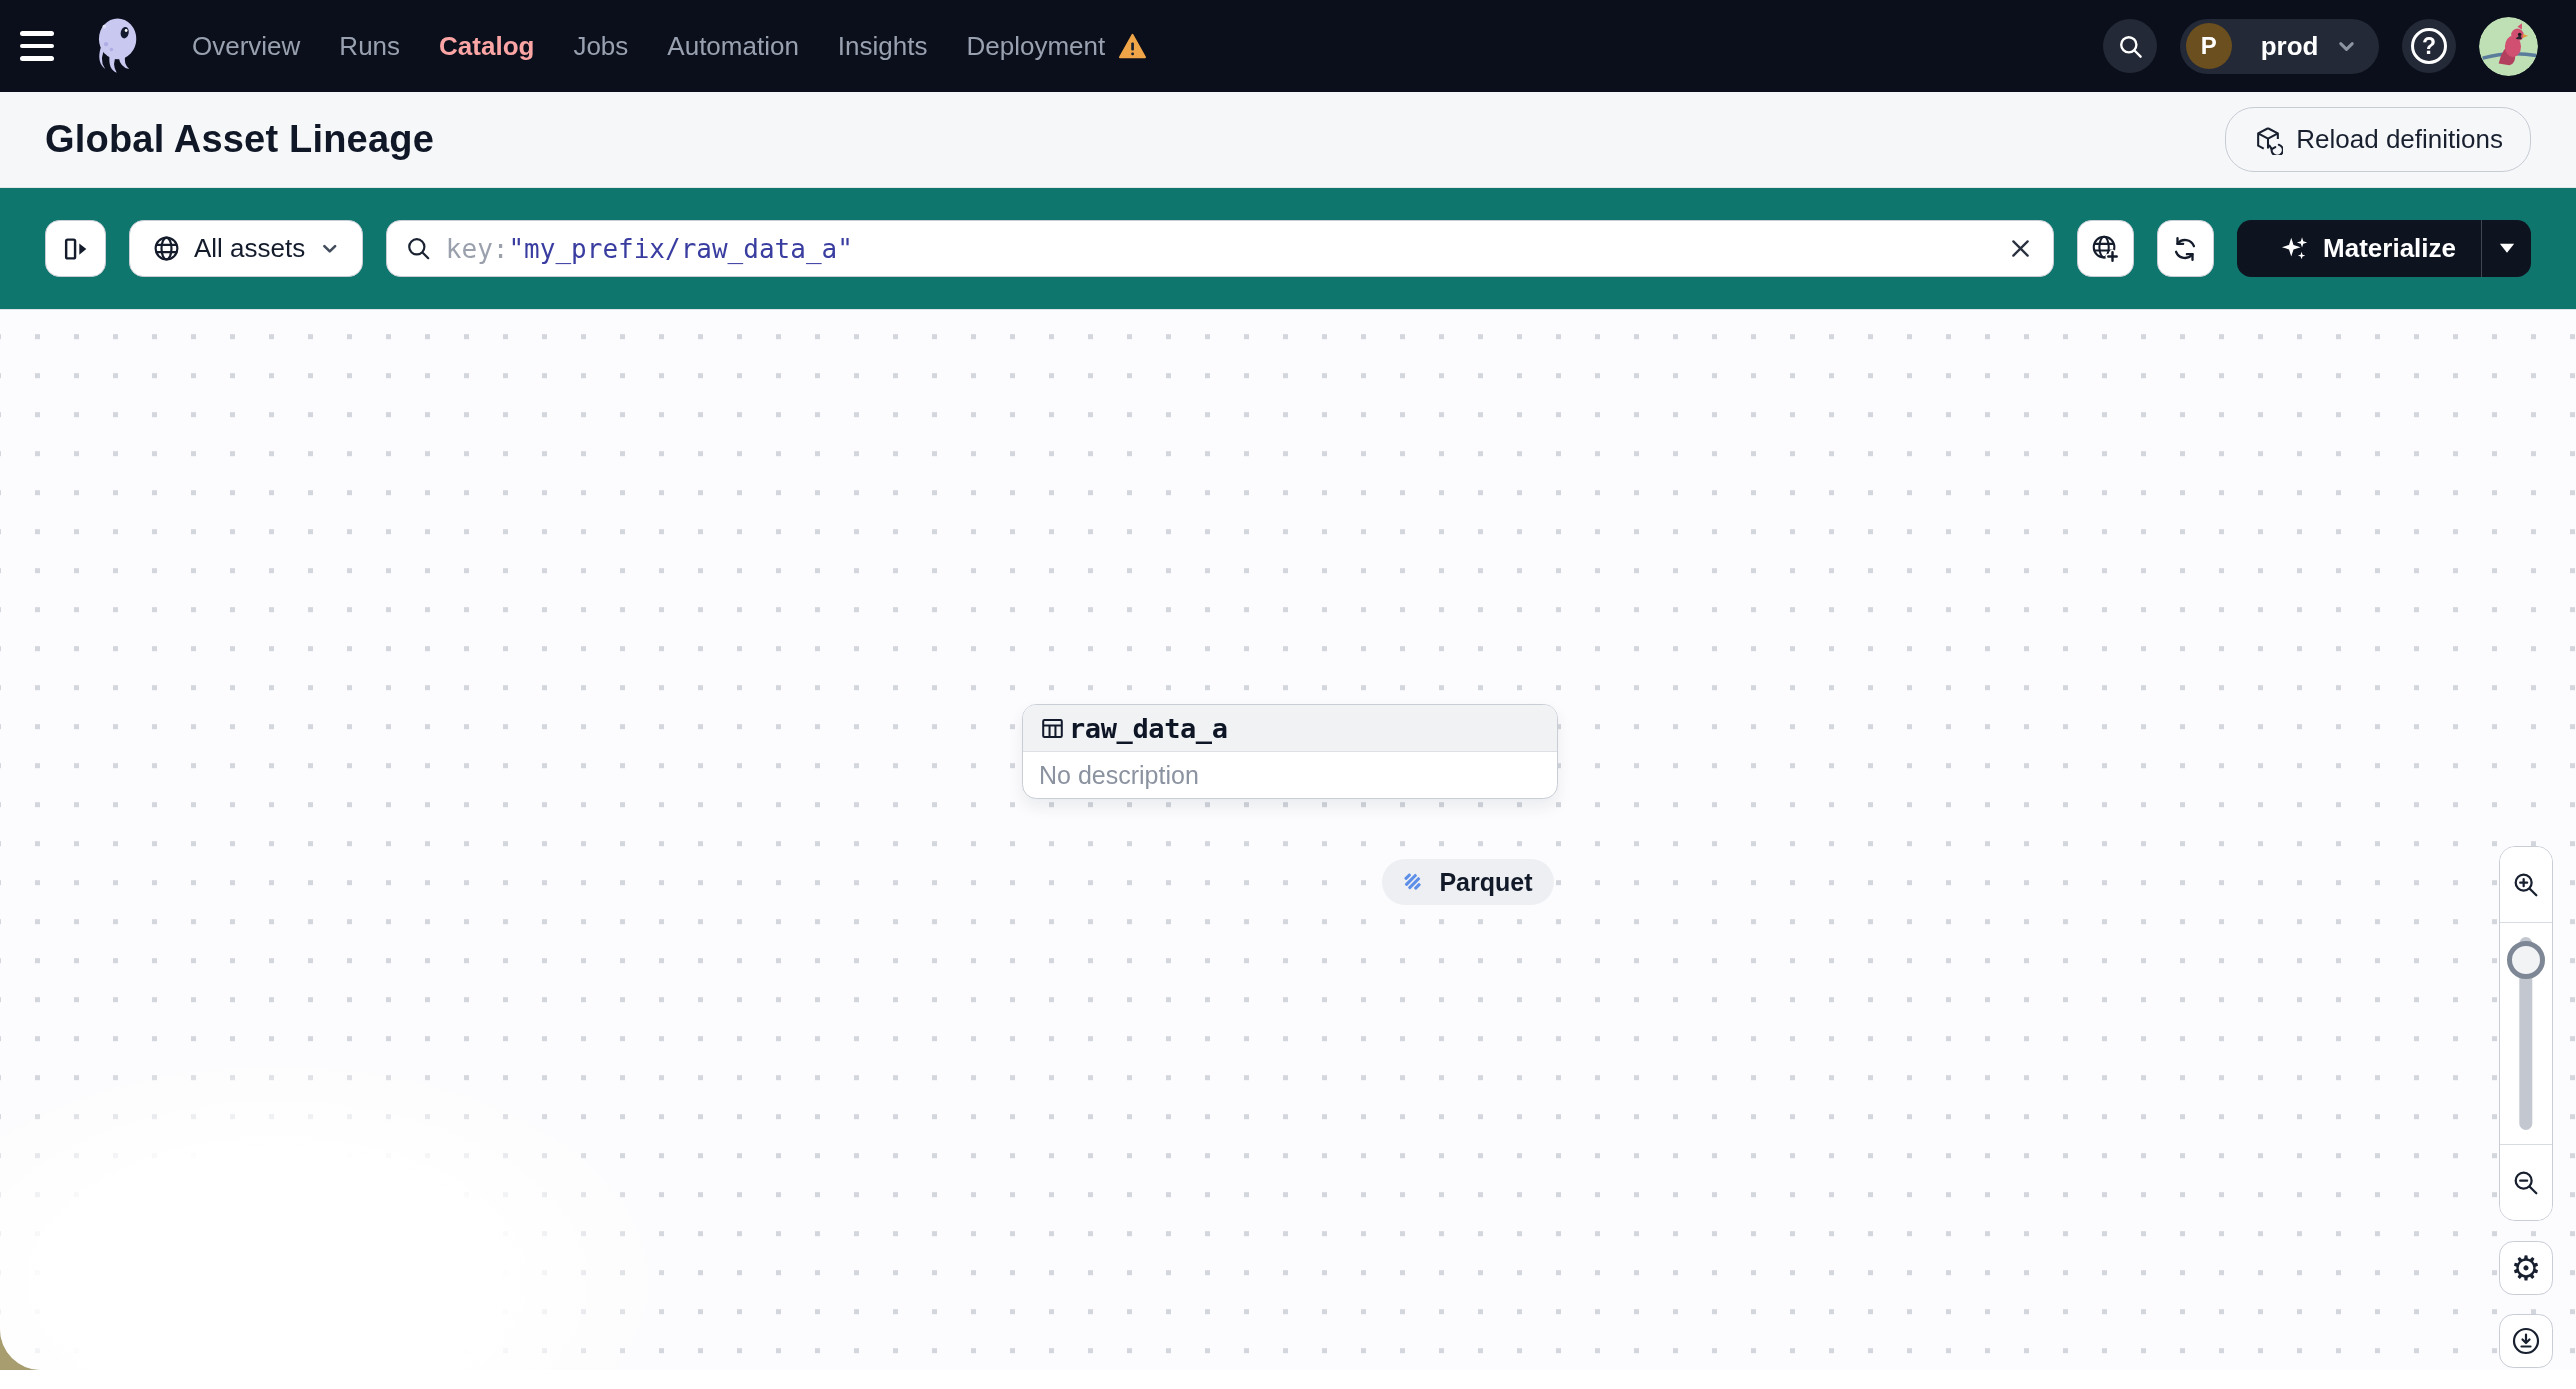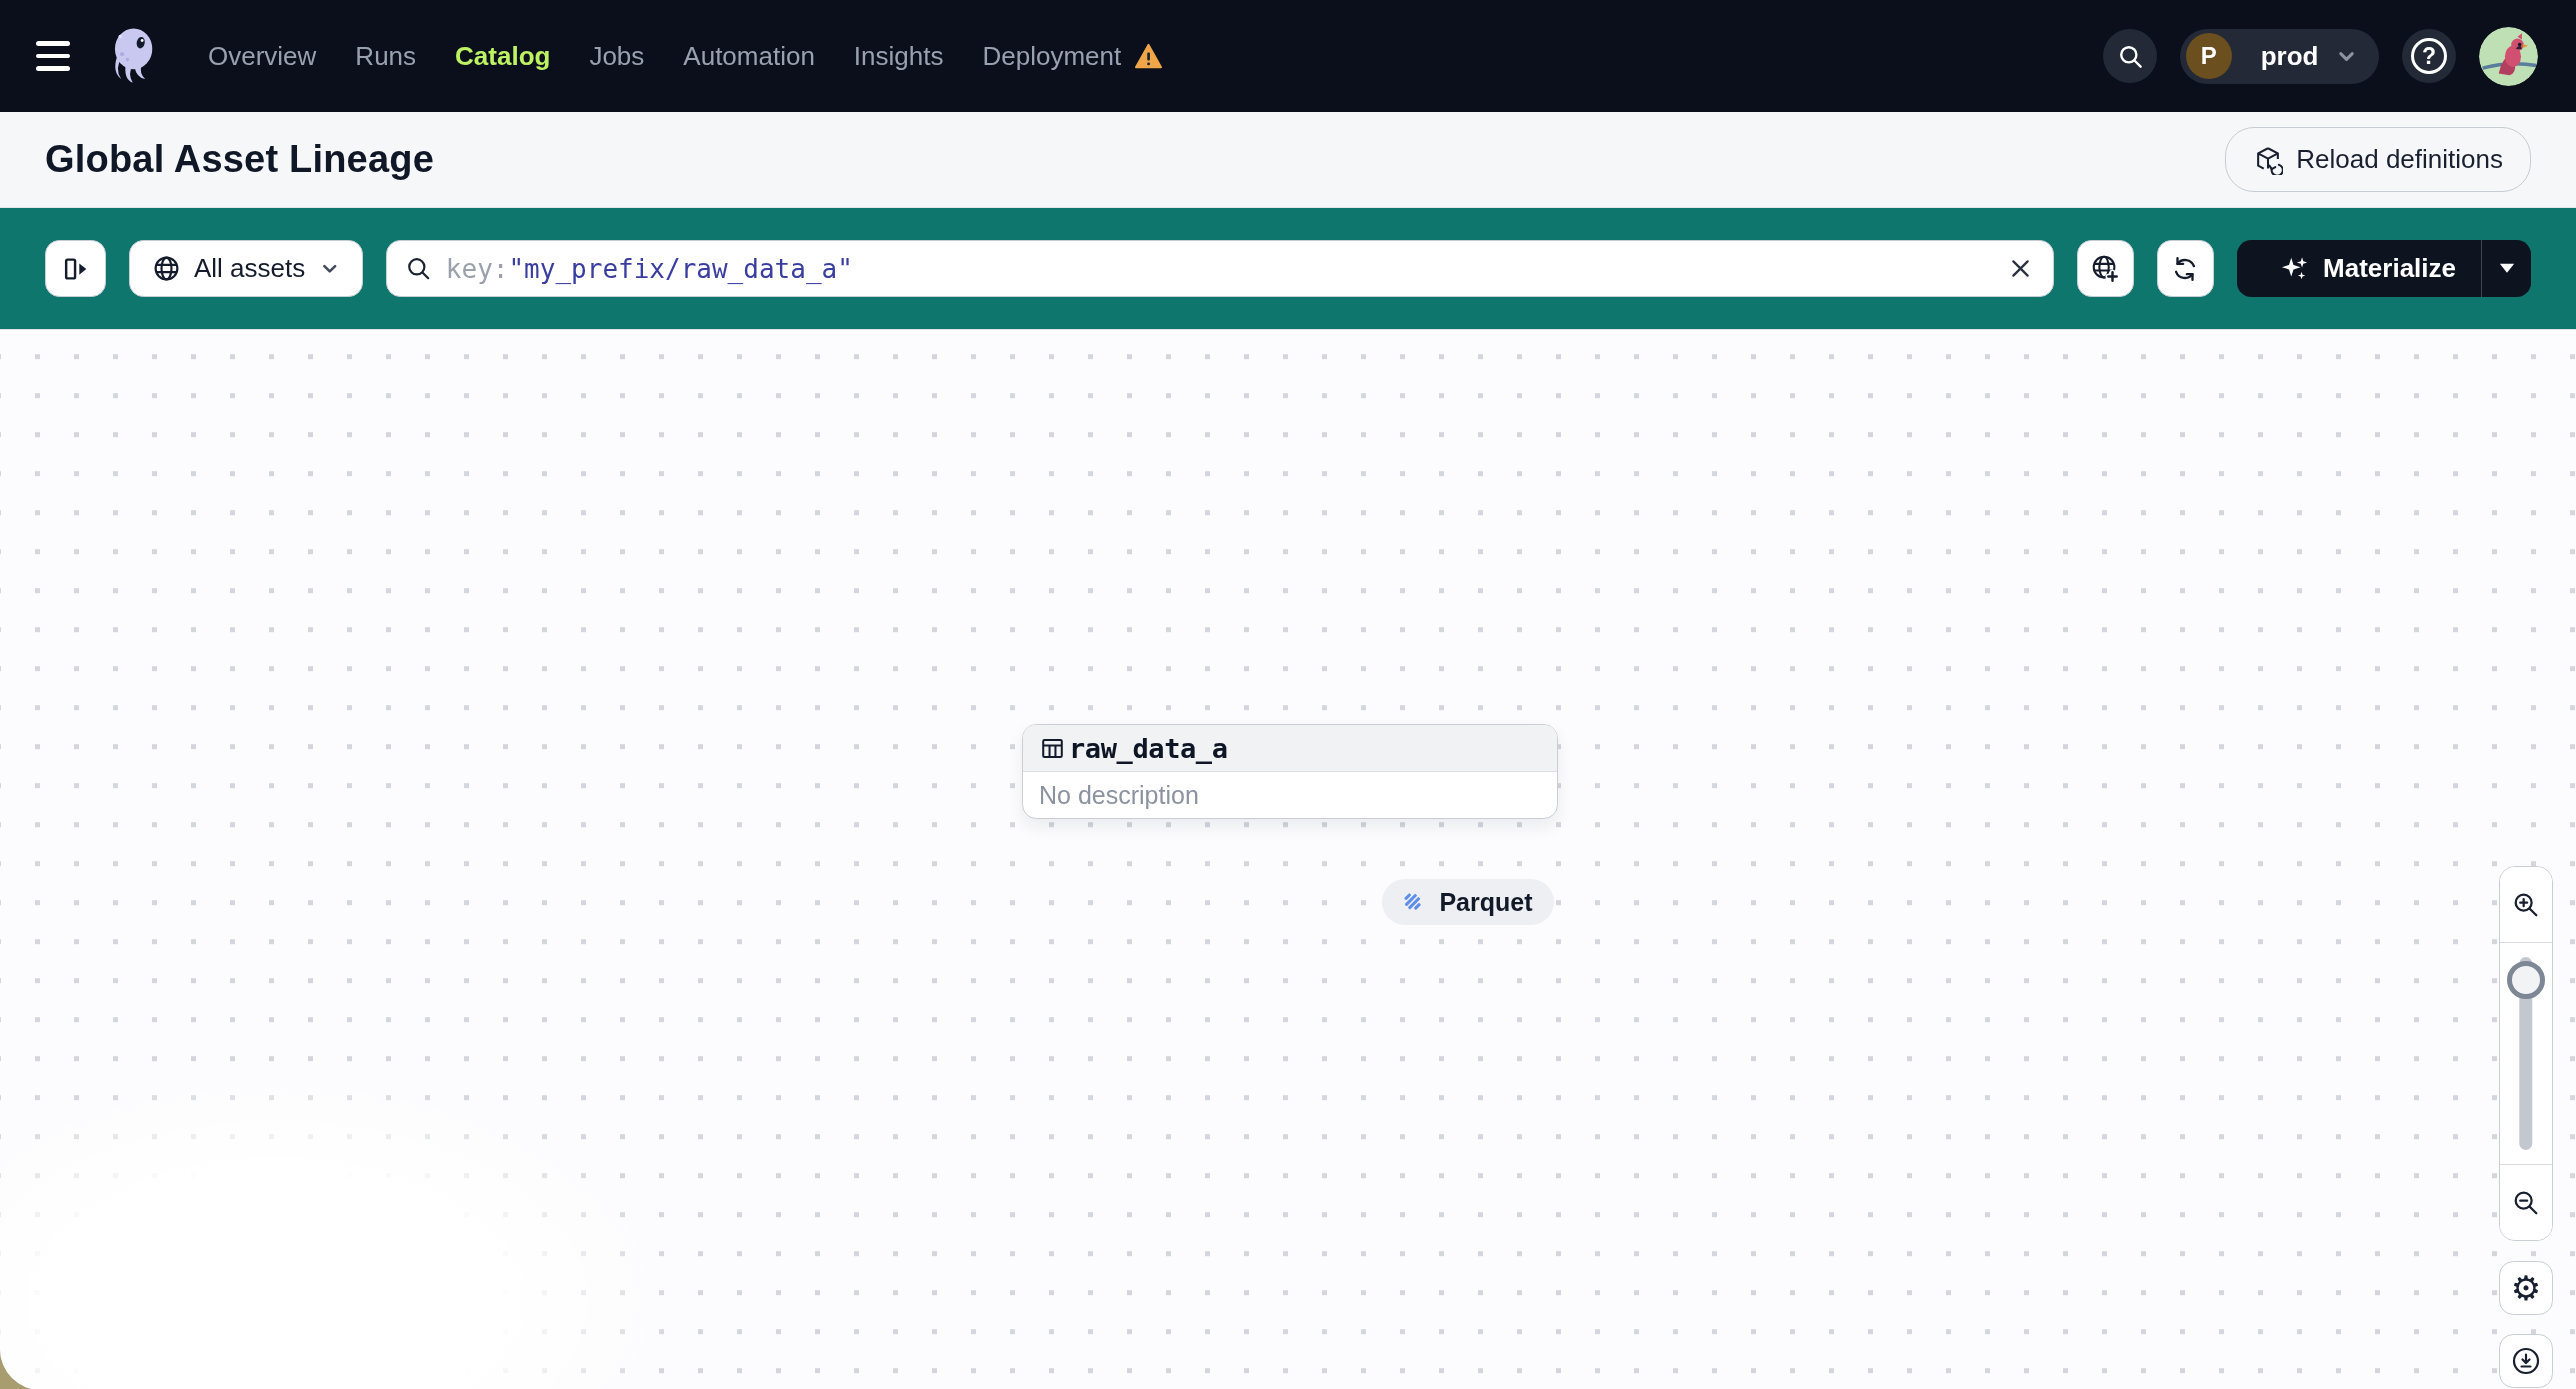--- a/index.html
+++ b/index.html
@@ -1,26 +1,26 @@
 <!DOCTYPE html>
 <html style="font-size:14.3px"><head>
 <meta charset="utf-8">
 <style>
   * { box-sizing: border-box; margin: 0; padding: 0; }
   html,body { width:2576px; height:1389px; overflow:hidden; }
   body { font-family:"Liberation Sans", sans-serif; background:#ffffff; color:#141c2c; }
 
   
-  .topnav { height:112px; background:#0b0f1b; display:flex; align-items:center; padding:0 38px 0 36px; }
+  .topnav { height:92px; background:#0b0f1b; display:flex; align-items:center; padding:0 38px 0 20px; }
   .burger { width:43px; height:43px; display:flex; flex-direction:column; justify-content:center; gap:8px; cursor:pointer; margin-right:25px; }
   .burger i { display:block; width:34px; height:4.5px; background:#ffffff; border-radius:2.7px; }
   .logo { width:61px; height:64px; margin-right:43px; }
   .navitems { display:flex; align-items:center; gap:39px; font-size:26px; }
   .navitem { color:#99a1b0; font-weight:500; cursor:pointer; display:flex; align-items:center; gap:12.5px; }
-  .navitem.active { color:#bef264; font-weight:700; }
+  .navitem.active { color:#fca5a5; font-weight:700; }
   .nav-right { margin-left:auto; display:flex; align-items:center; gap:23px; }
   .icon-circle { width:54px; height:54px; border-radius:50%; background:#232936; display:flex; align-items:center; justify-content:center; cursor:pointer; }
   .env-pill { height:55px; border-radius:29px; background:#232936; display:flex; align-items:center; gap:16px; padding:0 21.5px 0 5.4px; cursor:pointer; }
   .env-avatar { width:46px; height:46px; border-radius:50%; background:#6b4f1e; color:#fff; font-size:24px; font-weight:700; display:flex; align-items:center; justify-content:center; }
   .env-label { color:#fff; font-size:26px; font-weight:600;margin-left:13px; }
   .help-q { width:36px; height:36px; border:3.1px solid #fff; border-radius:50%; color:#fff; font-size:23px; font-weight:700; display:flex; align-items:center; justify-content:center; }
   .user-avatar { width:59px; height:59px; border-radius:50%; overflow:hidden; cursor:pointer; }
 
   
   .pageheader { height:96px; background:#f6f7f9; border-bottom:1.8px solid #e4e6ea; display:flex; align-items:center; padding:0 45px; }

